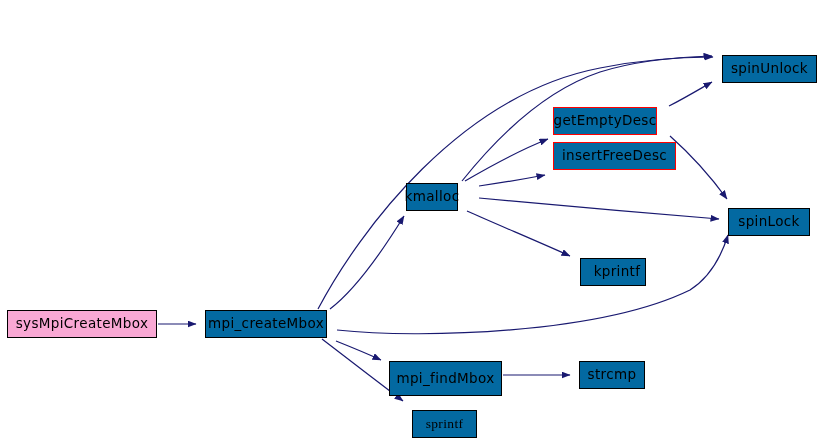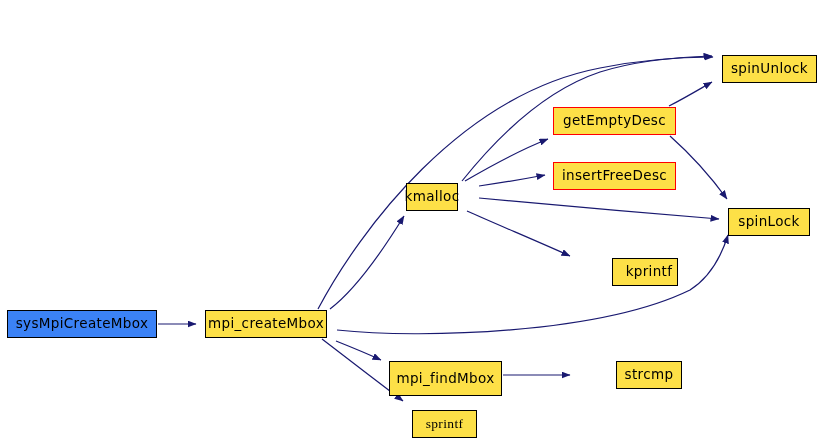--- a/index.html
+++ b/index.html
@@ -25,27 +25,27 @@
   .node {
     position: absolute;
     box-sizing: border-box;
     display: flex;
     align-items: center;
     justify-content: center;
     font-size: 13.5px;
     line-height: 1;
     letter-spacing: 0.35px;
     color: #000000;
-    background: #fde047;
+    background: #0369a1;
     border: 1px solid #000000;
     white-space: nowrap;
     z-index: 3;
   }
   .node.current {
-    background: #3b82f6;
+    background: #f9a8d4;
     border-color: #000000;
   }
   .node.highlight {
     border-color: #ff0000;
     border-width: 1px;
   }
   .node-label {
     pointer-events: none;
   }
 </style>
@@ -81,39 +81,39 @@
   <div id="node-layer">
       <div class="node current" style="left: 7px; top: 310px; width: 150px; height: 28px;">
         <span class="node-label">sysMpiCreateMbox</span>
       </div>
       <div class="node" style="left: 205px; top: 310px; width: 122px; height: 28px;">
         <span class="node-label">mpi_createMbox</span>
       </div>
       <div class="node" style="left: 406px; top: 183px; width: 52px; height: 28px;">
         <span class="node-label">kmalloc</span>
       </div>
-      <div class="node highlight" style="left: 553px; top: 107px; width: 123px; height: 28px;">
+      <div class="node highlight" style="left: 553px; top: 107px; width: 104px; height: 28px;">
         <span class="node-label">getEmptyDesc</span>
       </div>
-      <div class="node highlight" style="left: 553px; top: 162px; width: 123px; height: 28px; align-items: center;">
+      <div class="node highlight" style="left: 553px; top: 142px; width: 123px; height: 28px; align-items: center;">
         <span class="node-label">insertFreeDesc</span>
       </div>
-      <div class="node" style="left: 612px; top: 258px; width: 66px; height: 28px; padding-left: 8px;">
+      <div class="node" style="left: 580px; top: 258px; width: 66px; height: 28px; padding-left: 8px;">
         <span class="node-label">kprintf</span>
       </div>
       <div class="node" style="left: 722px; top: 55px; width: 95px; height: 28px;">
         <span class="node-label">spinUnlock</span>
       </div>
       <div class="node" style="left: 728px; top: 208px; width: 82px; height: 28px; text-align: center;">
         <span class="node-label">spinLock</span>
       </div>
       <div class="node" style="left: 389px; top: 361px; width: 113px; height: 35px;">
         <span class="node-label">mpi_findMbox</span>
       </div>
-      <div class="node" style="left: 579px; top: 361px; width: 66px; height: 28px; margin-left: 37px;">
+      <div class="node" style="left: 579px; top: 361px; width: 66px; height: 28px;">
         <span class="node-label">strcmp</span>
       </div>
       <div class="node" style="left: 412px; top: 410px; width: 65px; height: 28px; font-family: Liberation Serif, serif;">
         <span class="node-label">sprintf</span>
       </div>
     </div>
 
 </div>
 
 </body></html>

